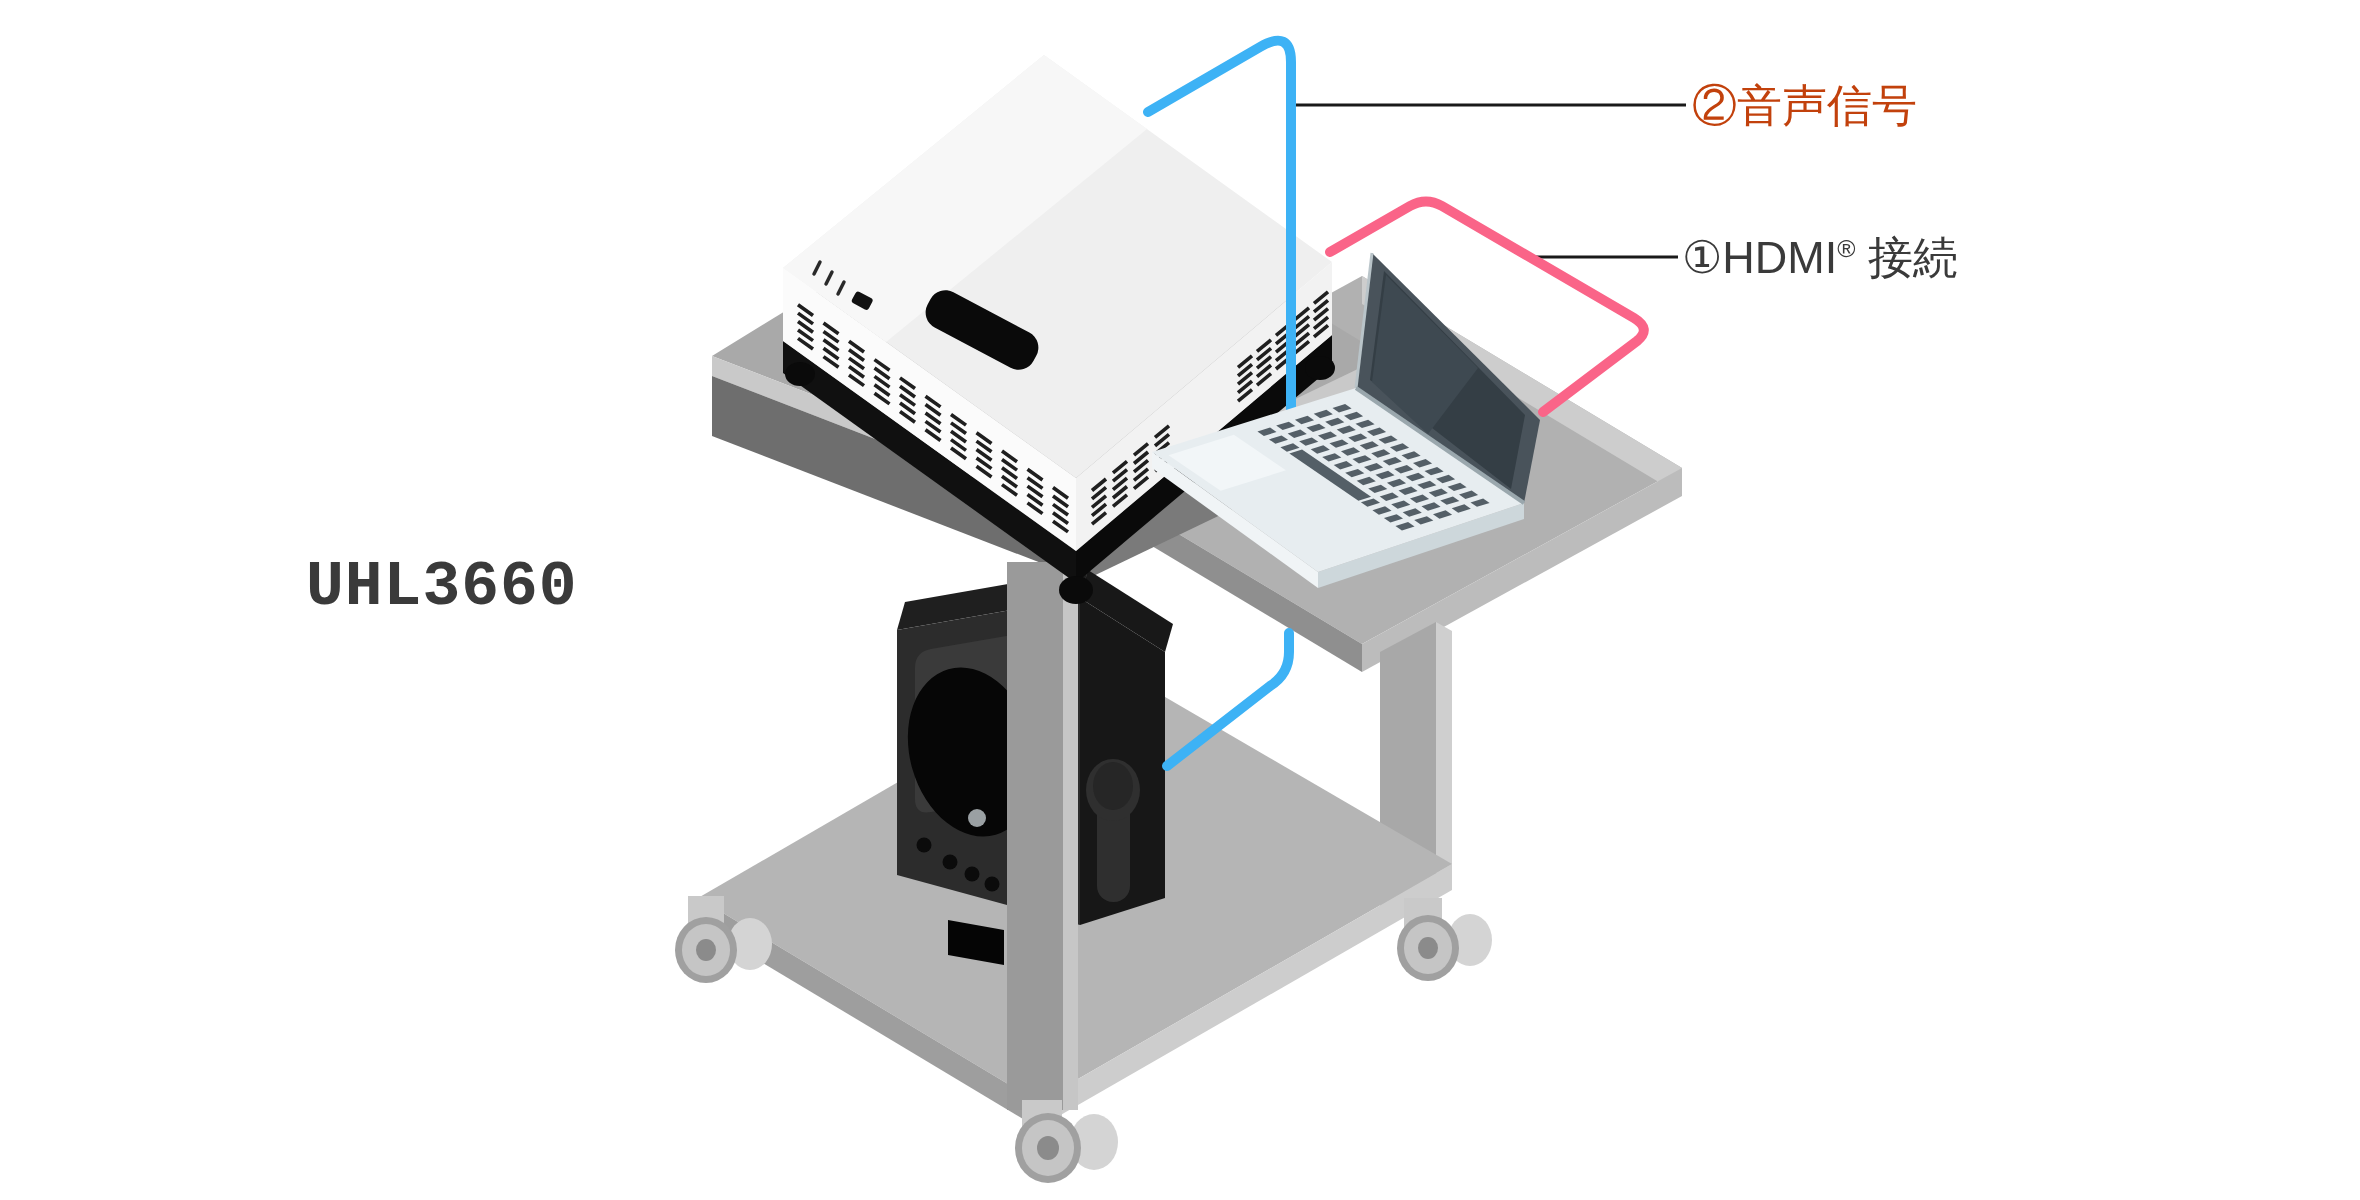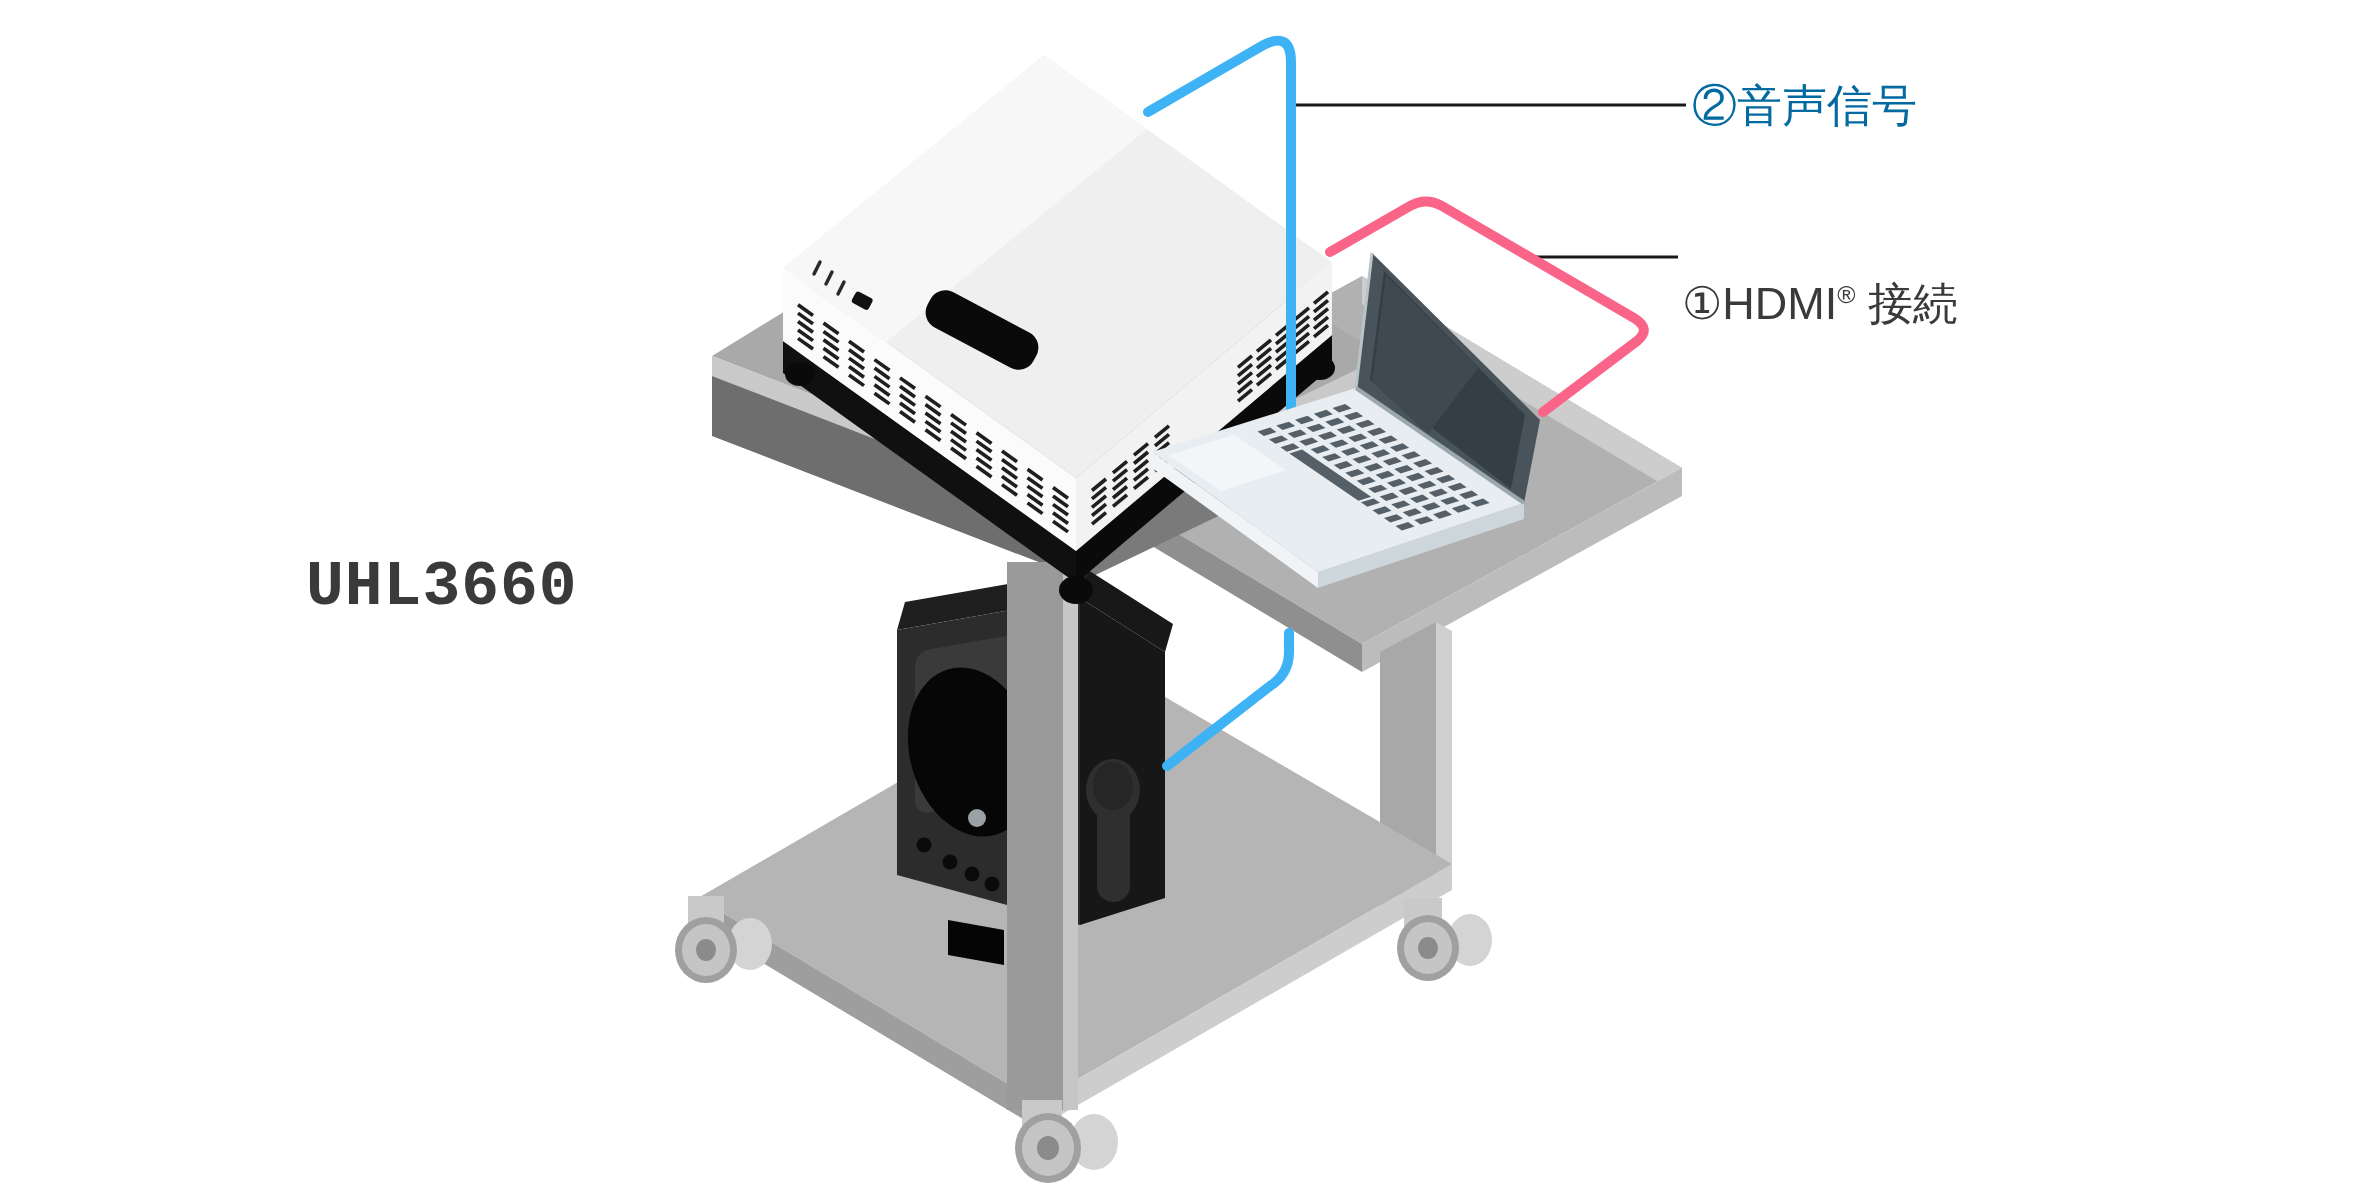--- a/index.html
+++ b/index.html
@@ -198,16 +198,16 @@
             <polygon points="1396.5849230769231,514.1408461538462 1403.0464615384615,518.5639230769231 1390.3984615384613,522.531923076923 1383.936923076923,518.1088461538461" fill="#545f67"></polygon>
             <polygon points="1408.0864615384617,522.0139230769231 1414.548,526.437 1401.8999999999999,530.405 1395.4384615384615,525.9819230769231" fill="#545f67"></polygon>
             <polygon points="1302.0526153846154,449.43123076923075 1371.0618461538463,496.66969230769234 1358.4138461538462,500.6376923076923 1289.4046153846152,453.39923076923077" fill="#545f67"></polygon>
           </g>
       <polygon id="touchpad" fill="#f2f6f8" points="1233.8400000000001,434.71 1285.92,470.35999999999996 1220.64,490.84 1168.5600000000002,455.19"></polygon>
     </g>
   </g>
 </svg>
 
 <div class="label" id="model-label" style="color: rgb(58, 58, 58);">UHL3660</div>
-<div class="label" id="callout-audio-label" style="color: #0369a1;"><span>②音声信号</span></div>
-<div class="label" id="callout-hdmi-label" style="color: rgb(58, 58, 58); margin-top: 46px;"><span>①HDMI</span><sup>®</sup><span> 接続</span></div>
+<div class="label" id="callout-audio-label" style="color: #c2410c;"><span>②音声信号</span></div>
+<div class="label" id="callout-hdmi-label" style="color: rgb(58, 58, 58);"><span>①HDMI</span><sup>®</sup><span> 接続</span></div>
 
 </div>
 
 </body></html>

